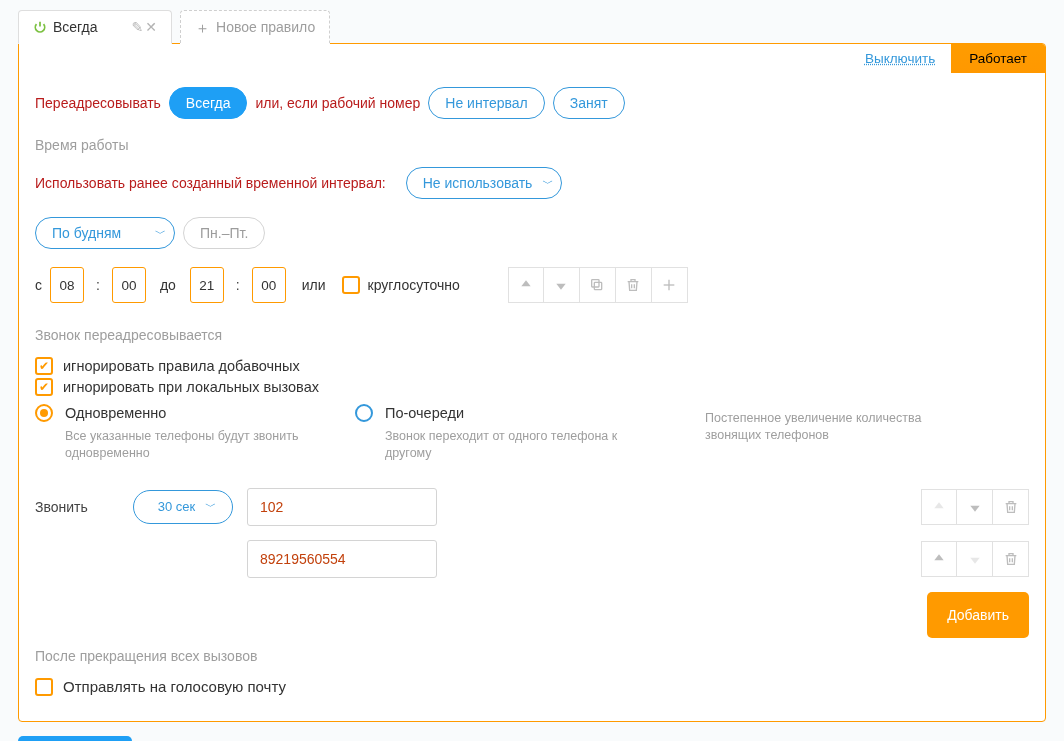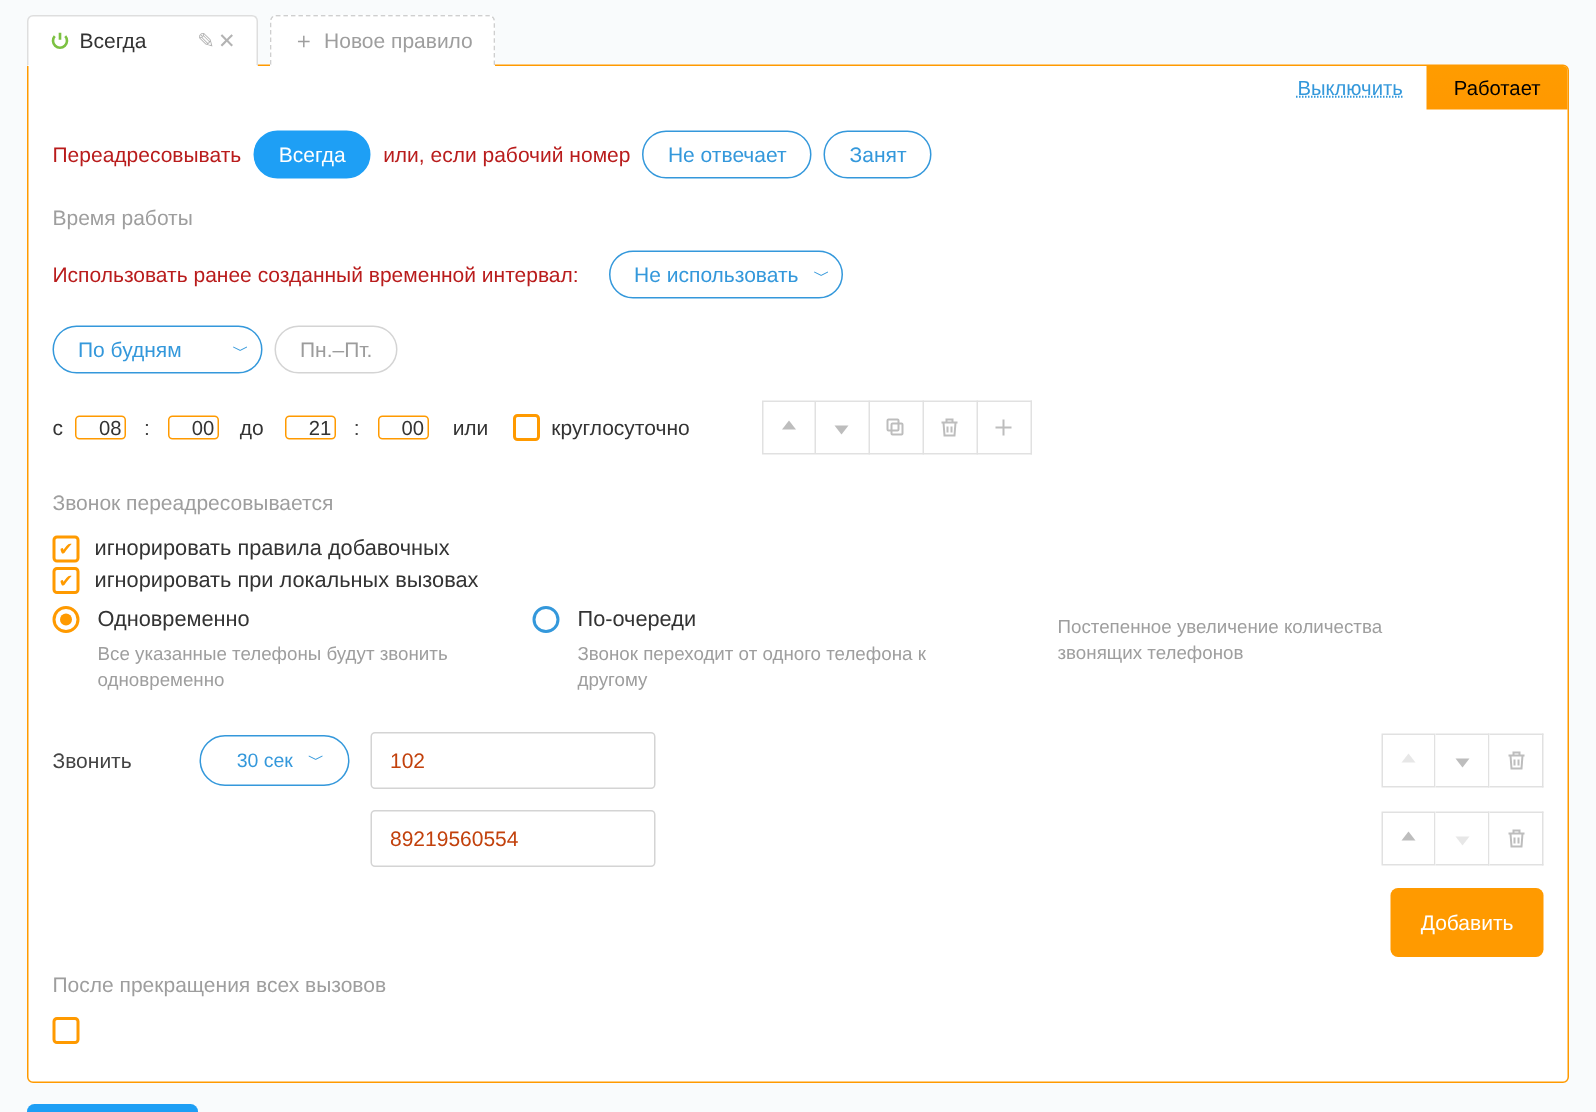--- a/index.html
+++ b/index.html
@@ -55,21 +55,21 @@
     font-size: 14px;
   }
   .pill.active { background: #1e9ff5; border-color: #1e9ff5; color: #fff; }
   .pill.muted { border-color: #d4d4d4; color: #9c9c9c; }
   .pill.select { padding-right: 8px; gap: 10px; }
   .chev { font-size: 11px; color: inherit; }
 
   .muted-head { color: #9e9e9e; margin-bottom: 14px; }
 
   .tiny-input {
-    width: 34px; height: 16px; text-align: right;
+    width: 34px; height: 36px; text-align: center;
     border: 1px solid #ff9a00; border-radius: 3px;
     color: #333; font-size: 13.5px;
   }
   .colon { margin: 0 4px; color: #444; }
   .to-span { margin: 0 6px; }
   .or-span { margin: 0 8px; }
 
   .chk {
     width: 18px; height: 18px; border: 2px solid #ff9a00; border-radius: 3px;
     display: inline-flex; align-items: center; justify-content: center;
@@ -152,21 +152,21 @@
     <span class="link-off">Выключить</span>
     <span class="badge-on">Работает</span>
   </div>
 
   <div class="body">
 
     <div class="row">
       <span class="label">Переадресовывать</span>
       <span class="pill active">Всегда</span>
       <span class="label">или, если рабочий номер</span>
-      <span class="pill">Не отвечает</span>
+      <span class="pill">Не интервал</span>
       <span class="pill">Занят</span>
     </div>
 
     <div class="muted-head">Время работы</div>
 
     <div class="row">
       <span class="label">Использовать ранее созданный временной интервал:</span>
       <span class="pill select" style="margin-left:12px;">
         <span>Не использовать</span>
         <span class="chev">﹀</span>
@@ -307,20 +307,21 @@
         </span>
       </div>
       <div class="right">
         <button class="btn-add">Добавить</button>
       </div>
     </div>
 
     <div class="muted-head" style="margin-top:10px;">После прекращения всех вызовов</div>
     <div class="chk-line" style="font-size:15px;">
       <span class="chk"></span>
+      <span>Отправлять на голосовую почту</span>
     </div>
 
   </div>
 </div>
 
 <div class="footer">
   <button class="btn-save">Сохранить</button>
 </div>
 
 </body></html>

